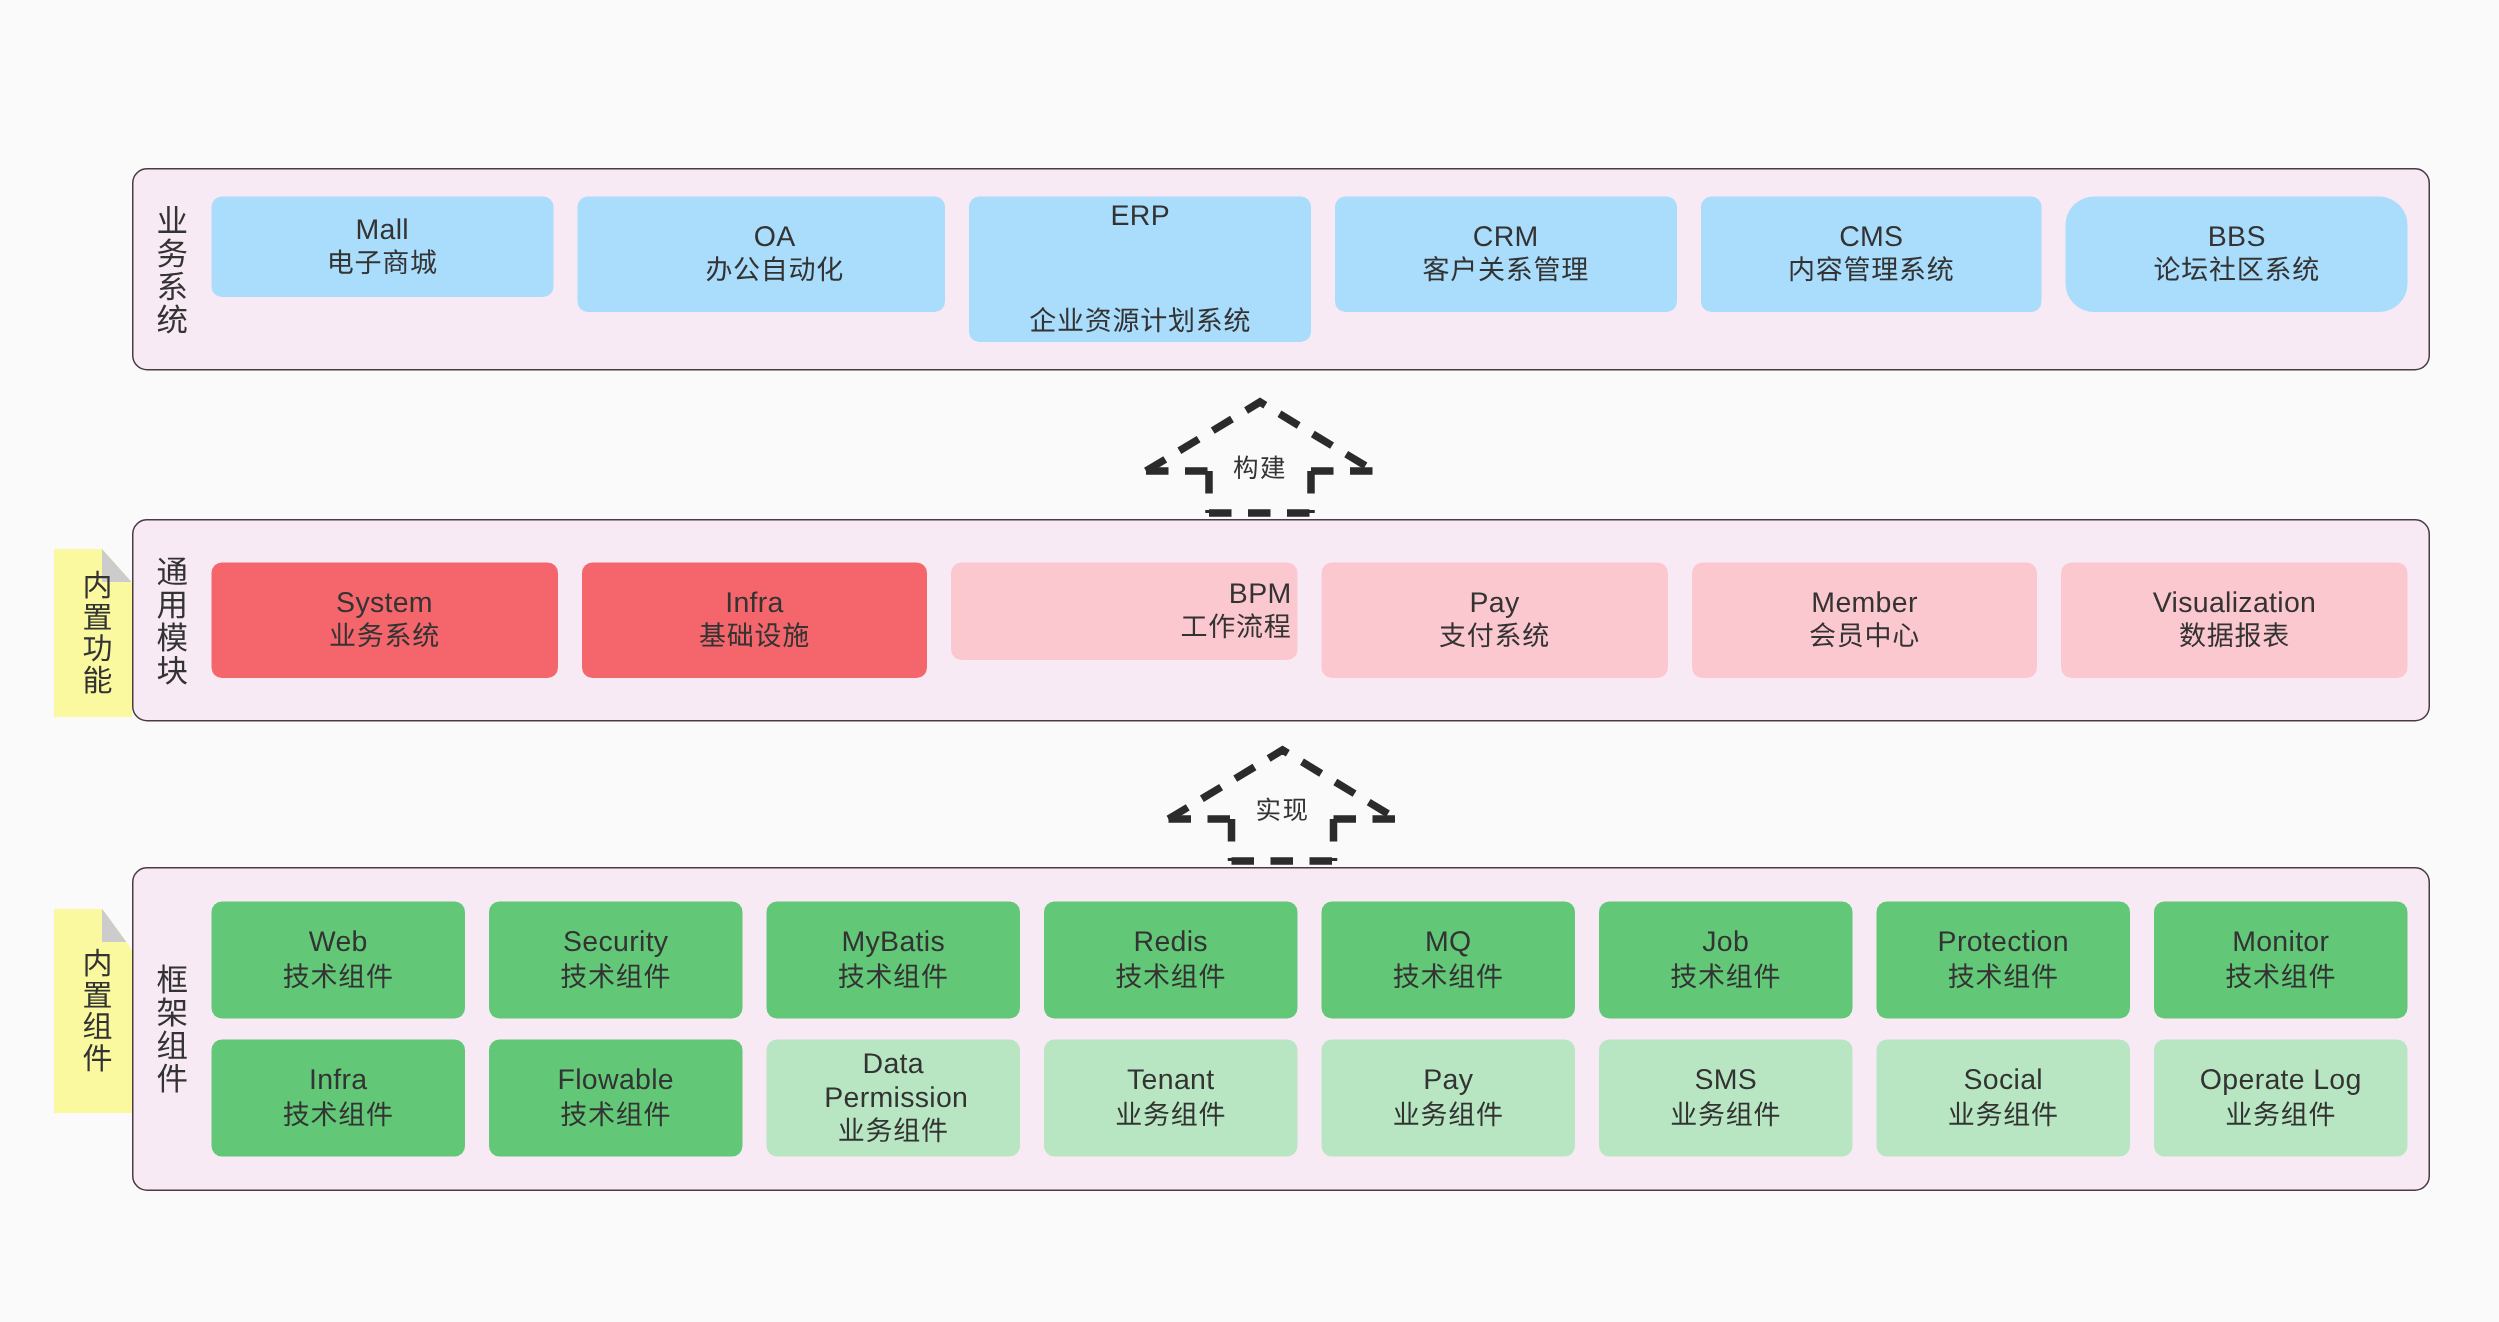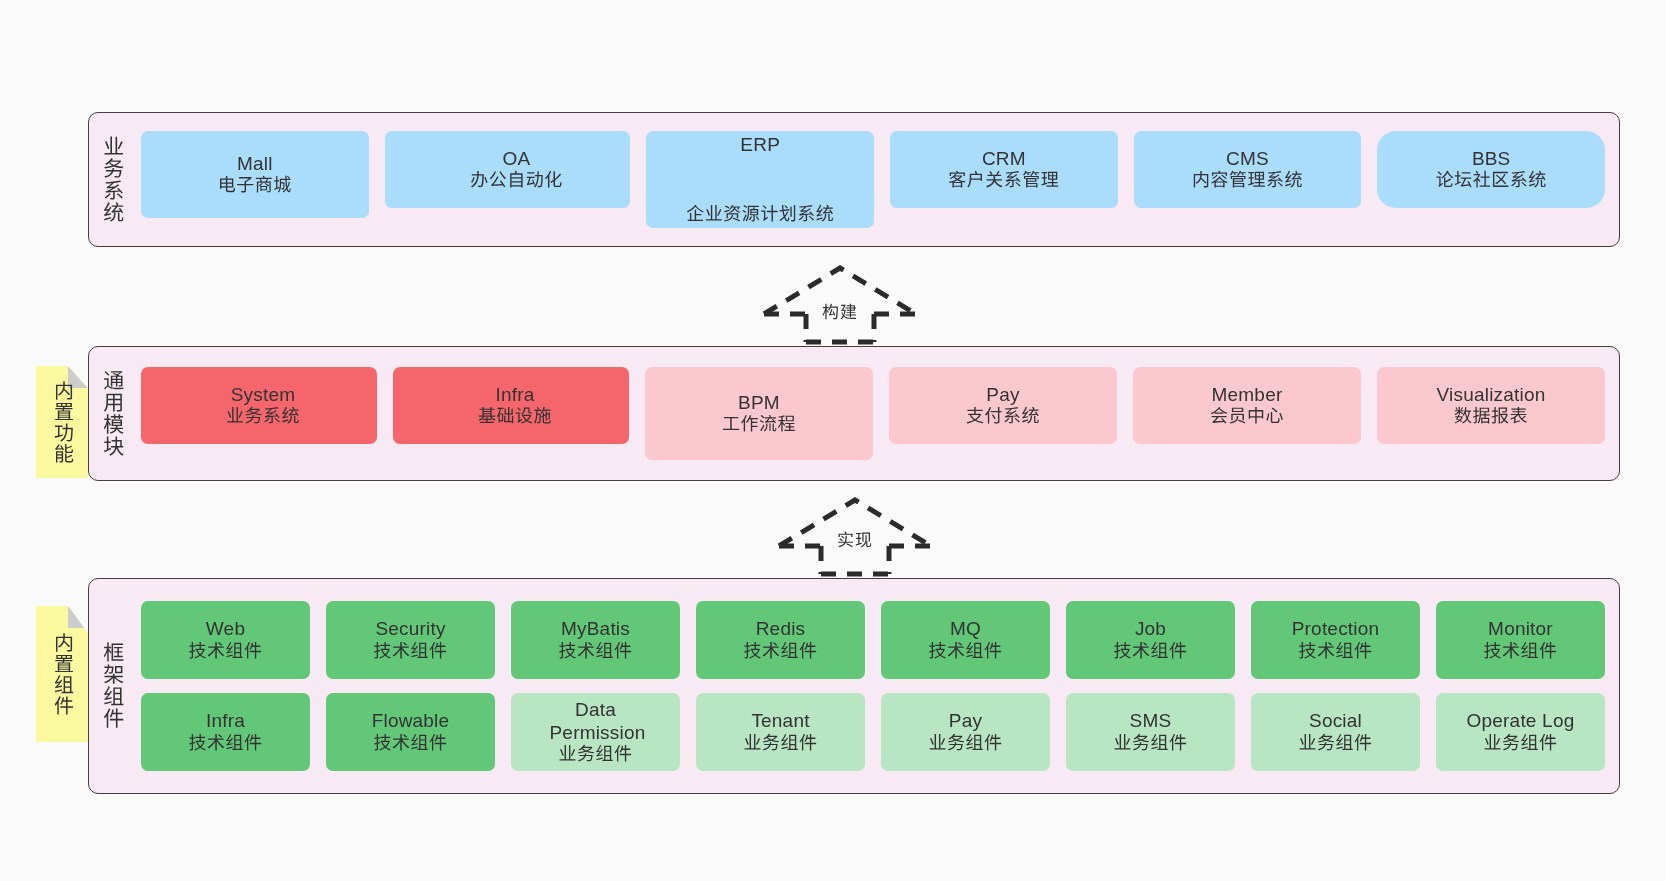--- a/index.html
+++ b/index.html
@@ -87,21 +87,21 @@
   .node .en {
     font-size: 19px;
     letter-spacing: 0.2px;
   }
   .node .cn {
     font-size: 18px;
     letter-spacing: 0.5px;
   }
 
   .node.blue      { background: #aadcfb; }
-  .node.red       { background: #f4666b; padding-left: 12px; }
+  .node.red       { background: #f4666b; }
   .node.pink      { background: #fcc8cf; }
   .node.green     { background: #62c878; }
   .node.lightgreen{ background: #b8e6c2; }
 
   
   .sticky {
     position: absolute;
     background: #fbf9a0;
     width: 52px;
     box-sizing: border-box;
@@ -151,21 +151,21 @@
 </style>
 </head>
 <body>
 
 <div class="canvas">
 
   <div class="layer" style="left:88px; top:112px; width:1532px; height:135px;">
     <div class="layer-title">业务系统</div>
     <div class="layer-body">
       <div class="row">
-        <div class="node blue" style="height:87px;">
+        <div class="node blue" style="height:67px;">
           <span class="en">Mall</span>
           <span class="cn">电子商城</span>
         </div>
         <div class="node blue" style="height:77px;padding-left:22px;">
           <span class="en">OA</span>
           <span class="cn">办公自动化</span>
         </div>
         <div class="node blue" style="height:97px;gap:48px;">
           <span class="en">ERP</span>
           <span class="cn">企业资源计划系统</span>
@@ -208,21 +208,21 @@
     <div class="layer-body">
       <div class="row">
         <div class="node red" style="height:77px;">
           <span class="en">System</span>
           <span class="cn">业务系统</span>
         </div>
         <div class="node red" style="height:77px;">
           <span class="en">Infra</span>
           <span class="cn">基础设施</span>
         </div>
-        <div class="node pink" style="height:93px;">
+        <div class="node pink" style="height:65px;align-items:flex-end;">
           <span class="en">BPM</span>
           <span class="cn">工作流程</span>
         </div>
         <div class="node pink" style="height:77px;">
           <span class="en">Pay</span>
           <span class="cn">支付系统</span>
         </div>
         <div class="node pink" style="height:77px;">
           <span class="en">Member</span>
           <span class="cn">会员中心</span>

